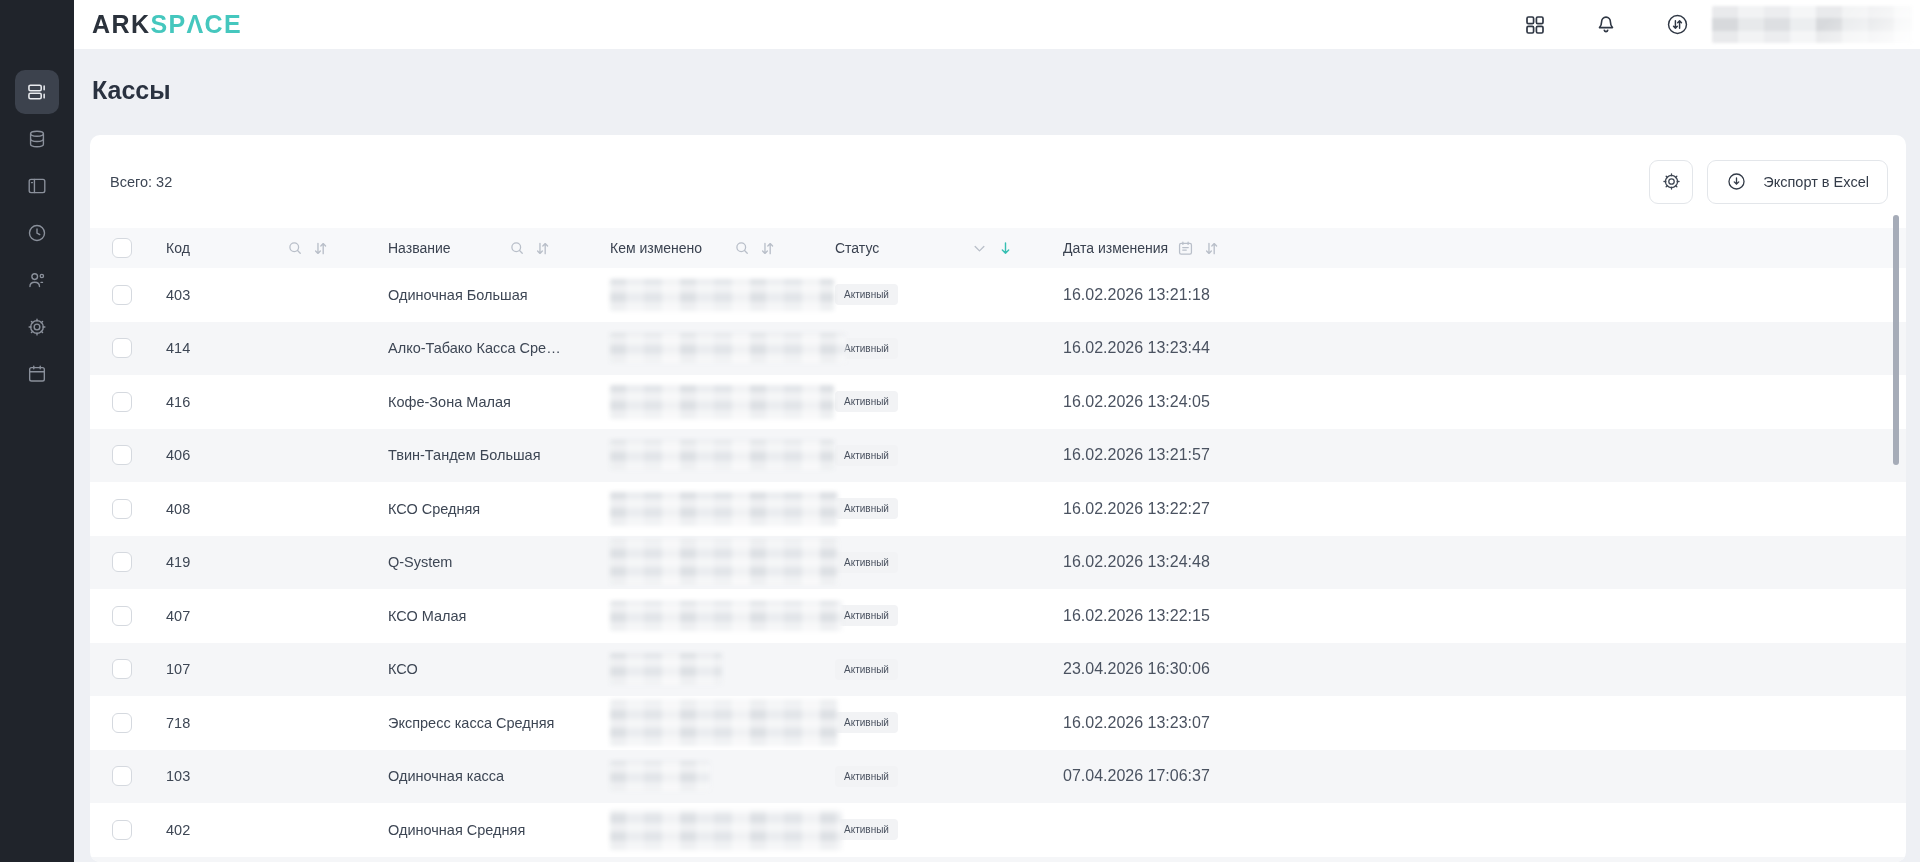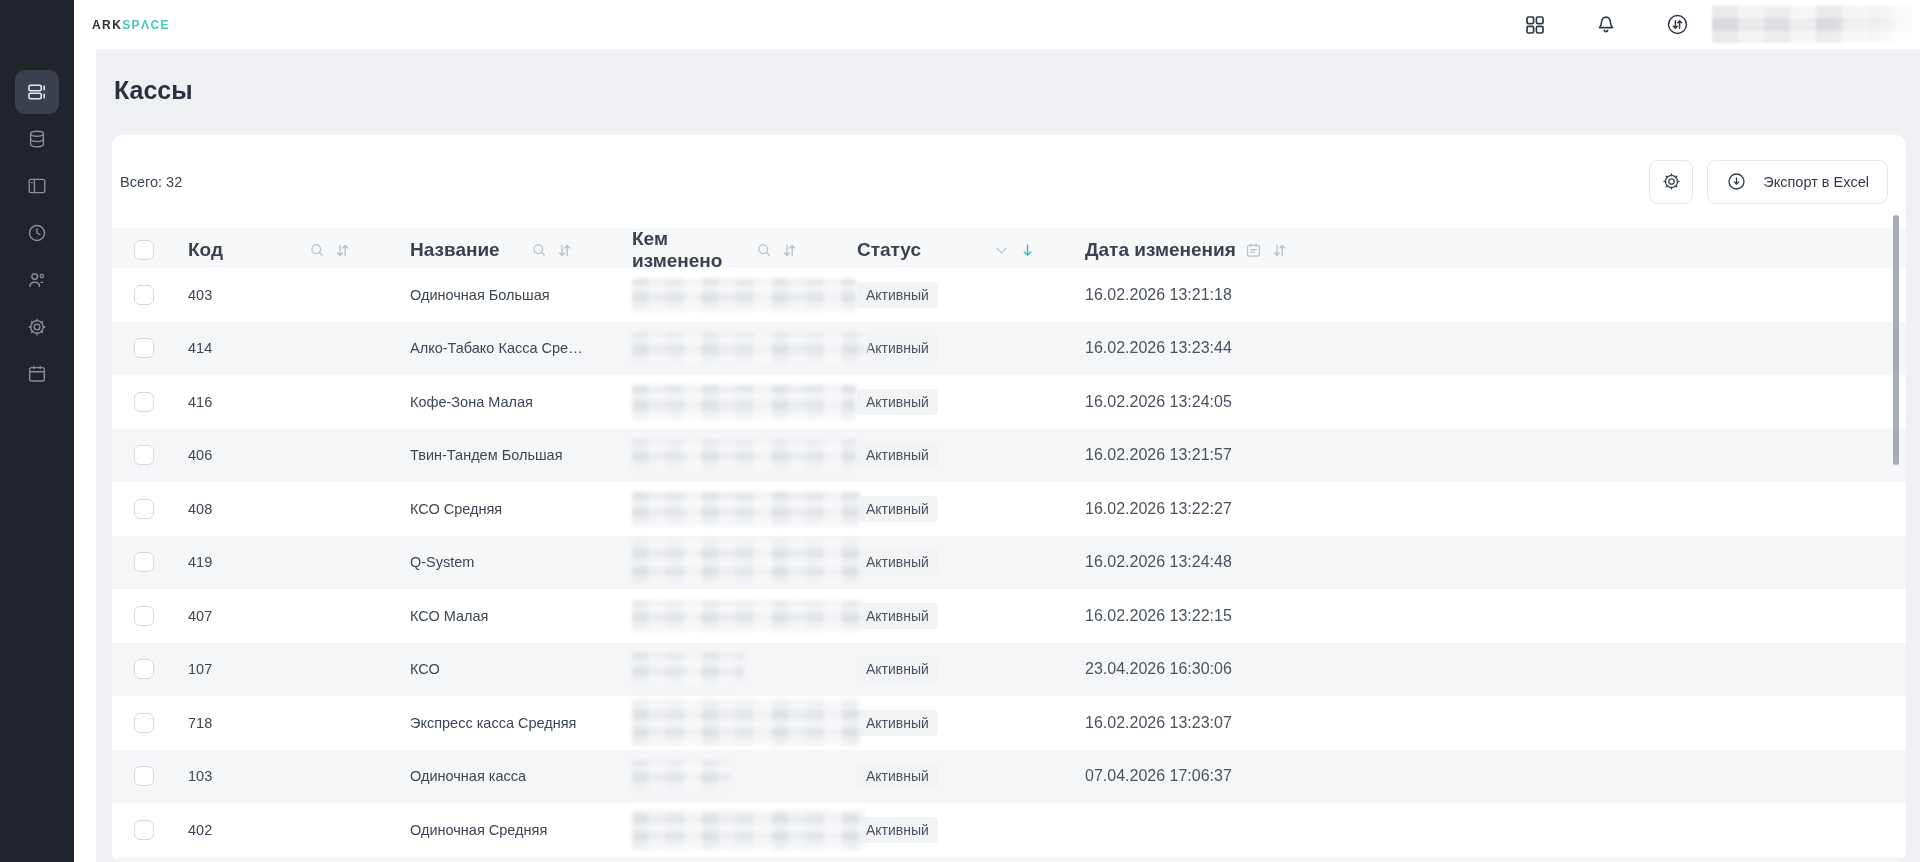--- a/index.html
+++ b/index.html
@@ -16,60 +16,60 @@
   
   .sidebar{position:fixed;left:0;top:0;bottom:0;width:74px;background:var(--sidebar-bg);
     padding-top:70px;display:flex;flex-direction:column;align-items:center;gap:3px;z-index:5}
   .side-item{width:44px;height:44px;border-radius:10px;display:flex;align-items:center;
     justify-content:center;color:#8A909B;cursor:pointer}
   .side-item.active{background:#3C424D;color:#E9EBEF}
 
   
   .topbar{margin-left:74px;height:49px;background:#fff;display:flex;align-items:center;
     padding:0 8px 0 18px}
-  .logo{font-size:12px;font-weight:800;letter-spacing:1.4px;color:#2B323C;cursor:pointer}
+  .logo{font-size:25px;font-weight:800;letter-spacing:1.4px;color:#2B323C;cursor:pointer}
   .logo .accent{color:var(--accent-teal);font-weight:600}
   .topbar-icons{margin-left:auto;display:flex;align-items:center;gap:47px;color:#2F3744}
   .tb-icon{cursor:pointer}
   .user-redacted{margin-left:22px;width:200px;height:37px;border-radius:2px;
     background:
       linear-gradient(135deg,rgba(255,255,255,0) 55%,rgba(255,255,255,.85) 95%),
       repeating-linear-gradient(0deg,rgba(255,255,255,.45) 0 12px,rgba(255,255,255,0) 12px 25px),
       repeating-linear-gradient(90deg,#d7d9dc 0 26px,#e7e9eb 26px 52px,#dddfe2 52px 78px,#eceef0 78px 104px);
     filter:blur(1.5px)}
 
   
-  .main{margin-left:96px;height:813px;background:var(--page-bg);padding:0 14px 0 16px;overflow:hidden}
+  .main{margin-left:74px;height:813px;background:var(--page-bg);padding:0 14px 0 16px;overflow:hidden}
   .page-title{font-size:25px;font-weight:700;color:#2A3240;line-height:1;padding:29px 0 0 2px}
   .card{margin-top:32px;background:#fff;border-radius:10px;height:727px;position:relative;overflow:hidden}
 
-  .card-toolbar{height:93px;display:flex;align-items:center;padding:0 18px 0 8px;gap:14px}
+  .card-toolbar{height:93px;display:flex;align-items:center;padding:0 18px 0 20px;gap:14px}
   .total{font-size:14.5px;color:var(--text-primary)}
   .spacer{flex:1}
   .btn{height:44px;border:1px solid var(--border);border-radius:9px;background:#fff;
     display:flex;align-items:center;justify-content:center;color:#333B48;cursor:pointer}
   .btn-square{width:44px;color:#3F4754}
   .btn-export{padding:0 18px;gap:16px;font-size:14.5px;font-weight:500}
 
   
   .grid-cols{display:grid;grid-template-columns:54px 222px 222px 225px 228px 1fr;
     align-items:center;padding-left:22px}
-  .thead{height:40px;background:var(--header-row-bg);font-size:19px;font-weight:700;color:#3A4250}
+  .thead{height:40px;background:var(--header-row-bg);font-size:14px;font-weight:400;color:#3A4250}
   .hcell{display:flex;align-items:center;min-width:0}
   .hicons{display:flex;align-items:center;gap:7px;color:#B9BFC9}
   .hicons.spread{margin-left:auto;margin-right:58px}
   .hicons.near{margin-left:8px}
   .sort-active-icon{color:var(--sort-active)}
   .checkbox{width:20px;height:20px;border:1.5px solid #D5D9DF;border-radius:6px;background:#fff;cursor:pointer}
 
   .row{height:53.5px;font-size:14.5px;color:var(--text-primary)}
   .row:nth-child(even){background:var(--row-alt)}
   .cell-name{white-space:nowrap;overflow:hidden;text-overflow:ellipsis;padding-right:24px}
   .badge{display:inline-block;background:var(--badge-bg);border-radius:4px;
-    padding:5px 9px;font-size:14px;color:var(--text-secondary)}
+    padding:5px 9px;font-size:10px;color:var(--text-secondary)}
   .cell-date{font-size:16px;color:var(--text-secondary)}
   .redacted{border-radius:2px;
     background:
       repeating-linear-gradient(0deg,rgba(255,255,255,.5) 0 9px,rgba(255,255,255,0) 9px 18px),
       repeating-linear-gradient(90deg,#DDE0E4 0 16px,#EBEDF0 16px 34px,#E2E5E9 34px 52px,#F1F2F4 52px 70px);
     filter:blur(2px)}
 
   .vscroll{position:absolute;right:7px;top:80px;width:6px;height:250px;border-radius:3px;
     background:var(--scrollbar);cursor:pointer}
 </style>

